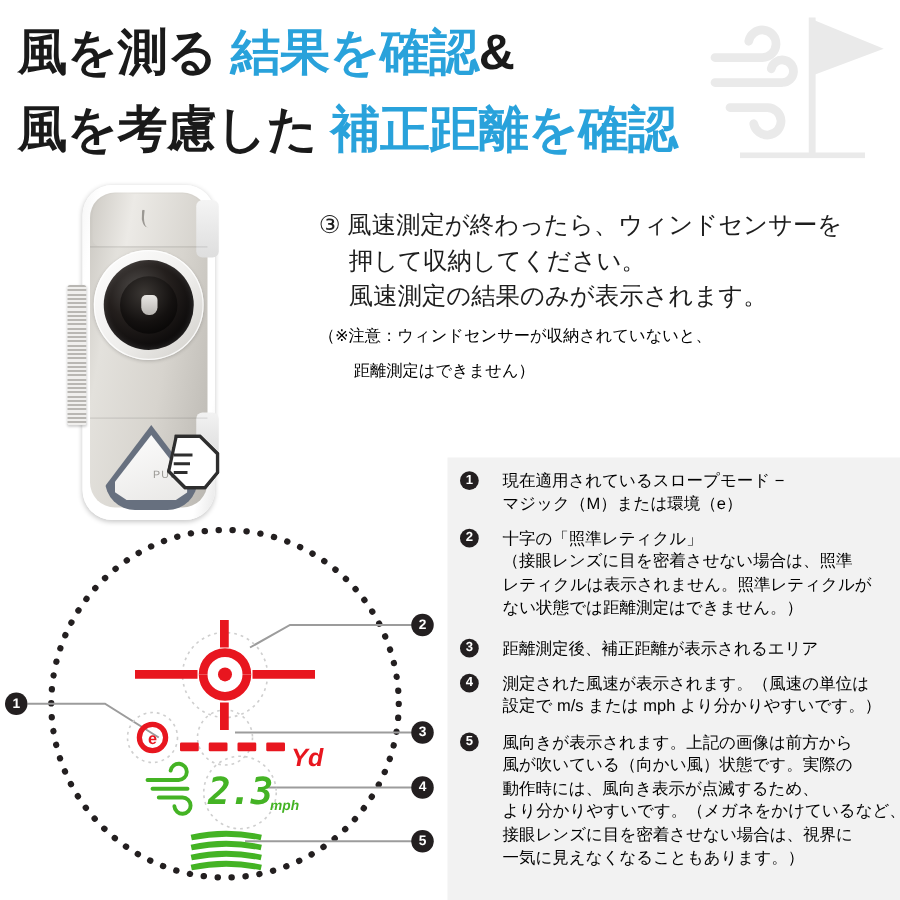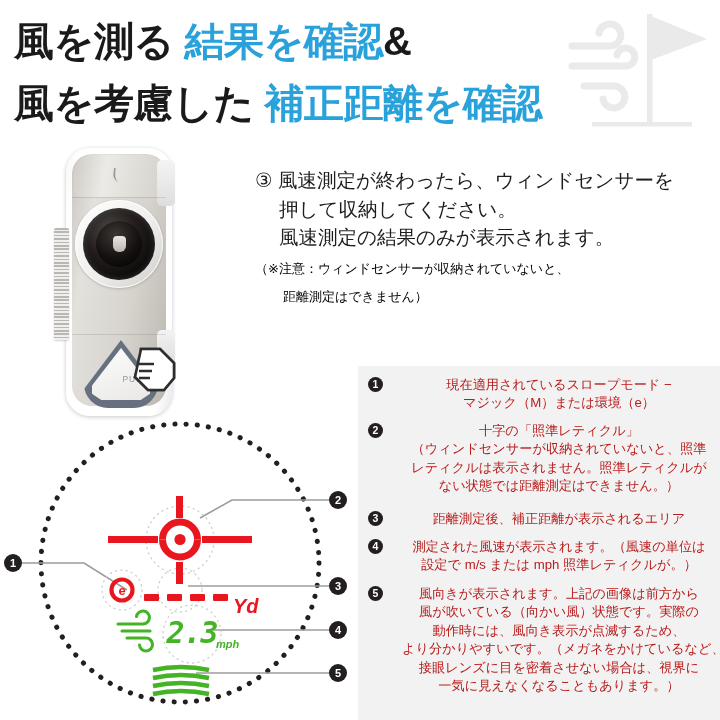--- a/index.html
+++ b/index.html
@@ -108,21 +108,21 @@
   .legend{
     position:absolute;left:358px;top:366px;width:362px;height:354px;
     background:#f2f2f2;
   }
   .leg-item{position:absolute;left:10px;width:348px;}
   .leg-num{
     position:absolute;left:0;top:1px;width:15px;height:15px;border-radius:50%;
     background:#231f20;color:#fff;font-size:10.5px;font-weight:bold;
     line-height:15px;text-align:center;
   }
-  .leg-txt{margin-left:34px;font-size:13.2px;line-height:18.4px;color:#b91c1c;white-space:nowrap;text-align:center;}
+  .leg-txt{margin-left:34px;font-size:13.2px;line-height:18.4px;color:#000000;white-space:nowrap;}
 
   
   .vf{position:absolute;left:0px;top:414px;width:360px;height:306px;}
 
   
   .co{
     position:absolute;width:18px;height:18px;border-radius:50%;
     background:#231f20;color:#fff;font-size:11px;font-weight:bold;
     line-height:18px;text-align:center;
   }
@@ -192,34 +192,34 @@
 
     <div class="leg-item" style="top:10px;">
       <span class="leg-num">1</span>
       <div class="leg-txt">現在適用されているスロープモード −</div>
       <div class="leg-txt">マジック（M）または環境（e）</div>
     </div>
 
     <div class="leg-item" style="top:56px;">
       <span class="leg-num">2</span>
       <div class="leg-txt">十字の「照準レティクル」</div>
-      <div class="leg-txt">（ウィンドセンサーが収納されていないと、照準</div>
+      <div class="leg-txt">（接眼レンズに目を密着させない場合は、照準</div>
       <div class="leg-txt">レティクルは表示されません。照準レティクルが</div>
       <div class="leg-txt">ない状態では距離測定はできません。）</div>
     </div>
 
     <div class="leg-item" style="top:144px;">
       <span class="leg-num">3</span>
       <div class="leg-txt">距離測定後、補正距離が表示されるエリア</div>
     </div>
 
     <div class="leg-item" style="top:172px;">
       <span class="leg-num">4</span>
       <div class="leg-txt">測定された風速が表示されます。（風速の単位は</div>
-      <div class="leg-txt">設定で m/s または mph 照準レティクルが。）</div>
+      <div class="leg-txt">設定で m/s または mph より分かりやすいです。）</div>
     </div>
 
     <div class="leg-item" style="top:219px;">
       <span class="leg-num">5</span>
       <div class="leg-txt">風向きが表示されます。上記の画像は前方から</div>
       <div class="leg-txt">風が吹いている（向かい風）状態です。実際の</div>
       <div class="leg-txt">動作時には、風向き表示が点滅するため、</div>
       <div class="leg-txt">より分かりやすいです。（メガネをかけているなど、</div>
       <div class="leg-txt">接眼レンズに目を密着させない場合は、視界に</div>
       <div class="leg-txt">一気に見えなくなることもあります。）</div>

